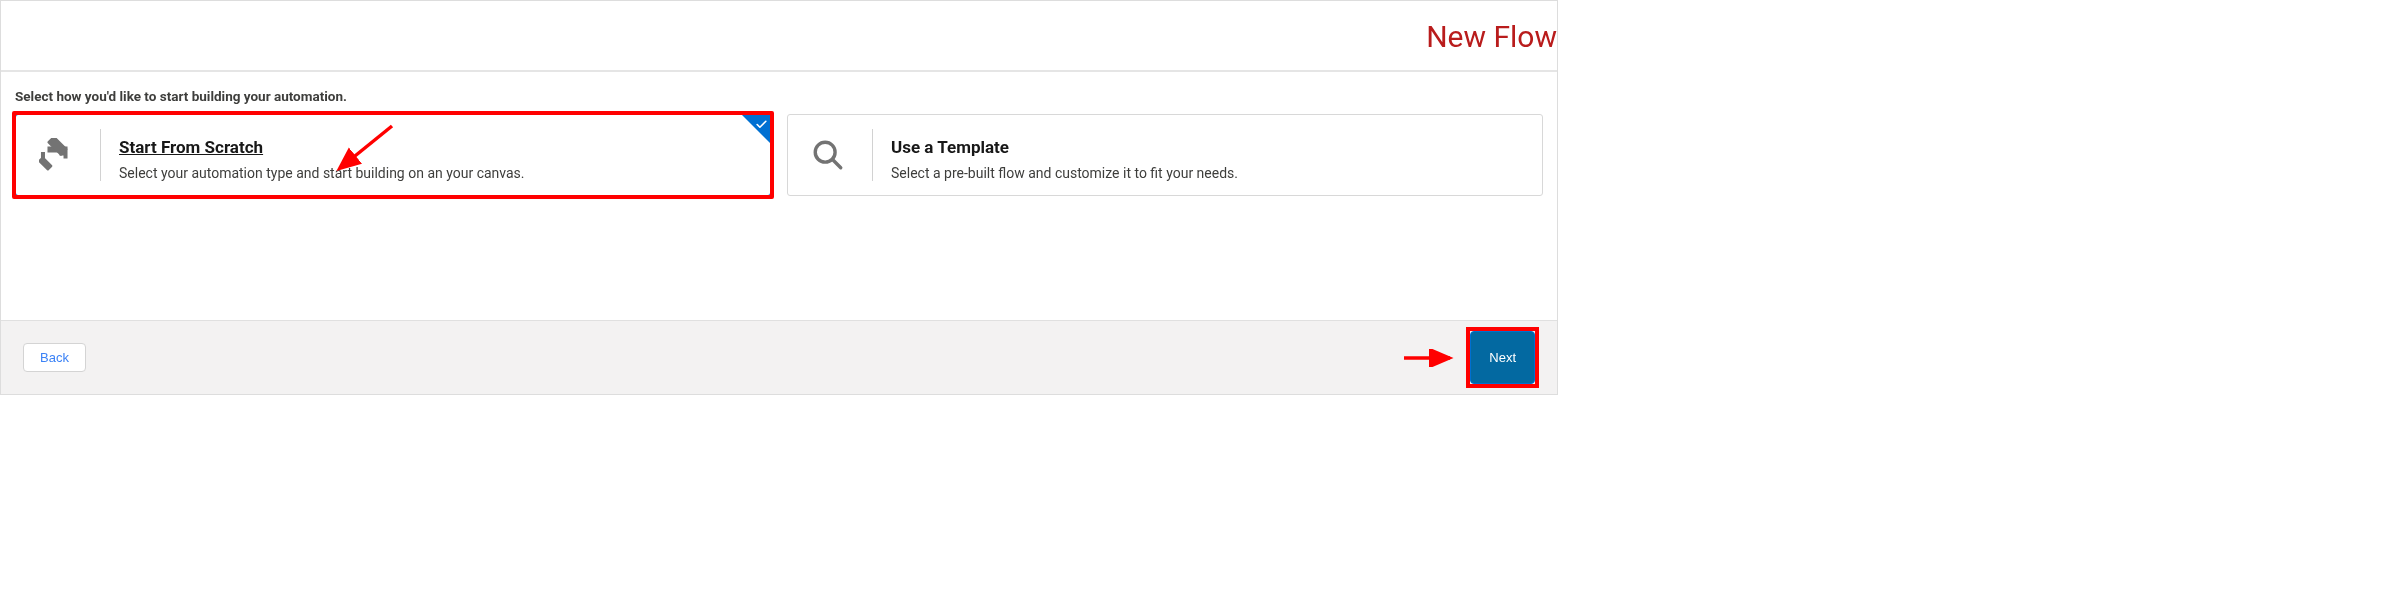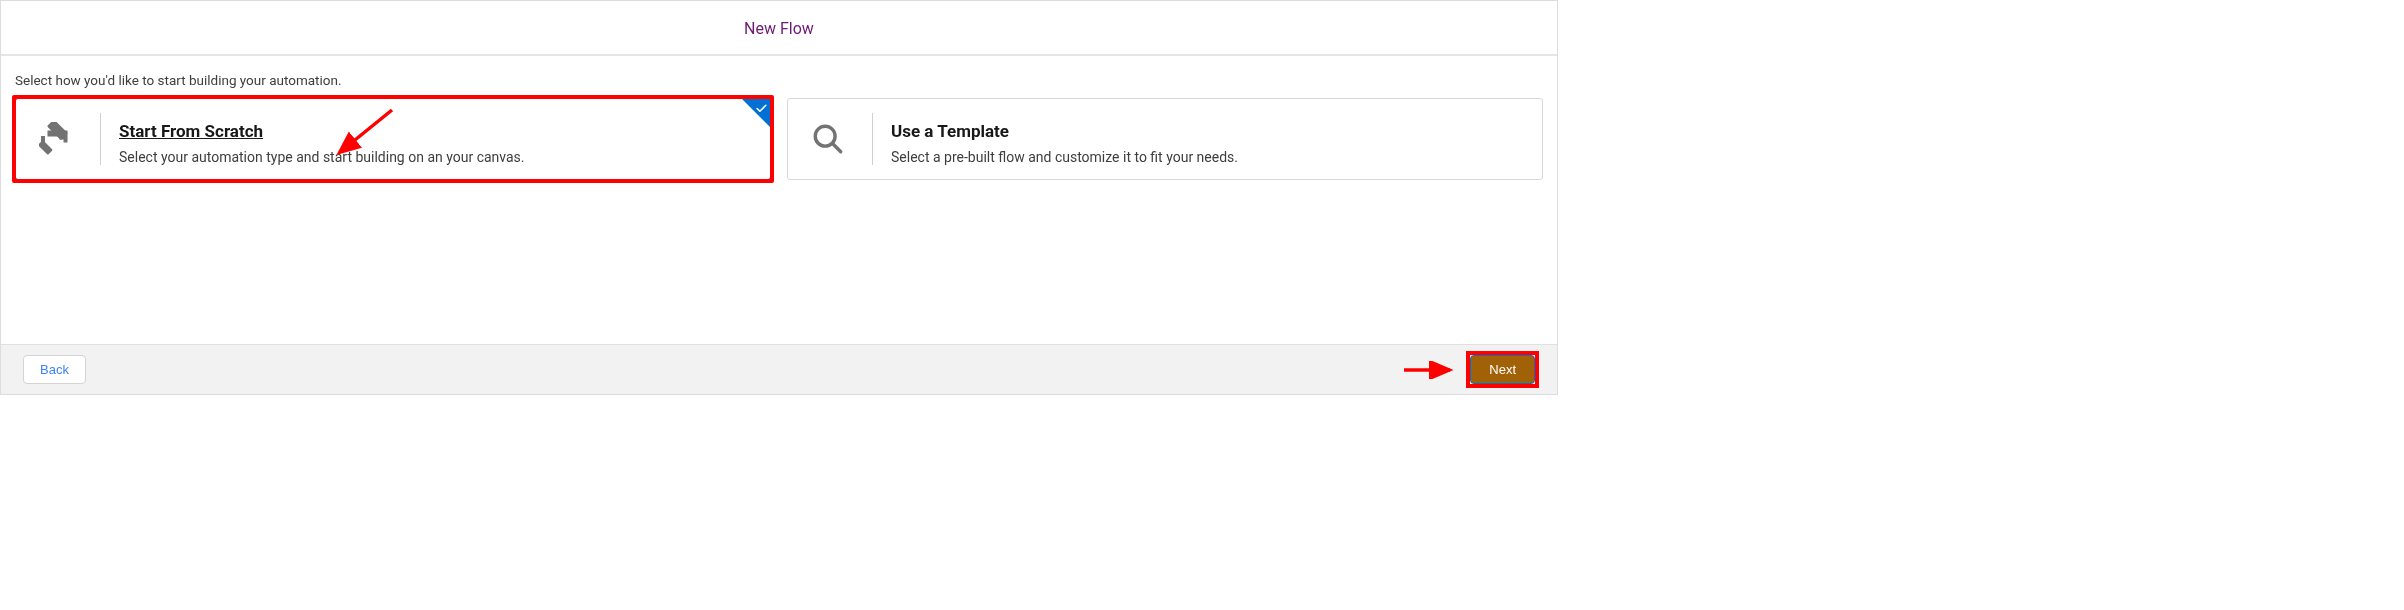--- a/index.html
+++ b/index.html
@@ -20,32 +20,33 @@
       display: flex;
       flex-direction: column;
       border: 1px solid #ddd;
     }
     .header {
       padding: 18px 0 16px;
       text-align: center;
       border-bottom: 2px solid #e5e5e5;
     }
     .header h1 {
-      font-size: 16px;
+      font-size: 30px;
       font-weight: 400;
-      color: #701a75;
+      color: #b91c1c;
+      text-align: right;
     }
     .body {
       flex: 1;
       padding: 16px 14px 10px;
       position: relative;
     }
     .prompt {
       font-size: 13.5px;
-      font-weight: 400;
+      font-weight: 700;
       color: #3e3e3c;
       margin-bottom: 10px;
       letter-spacing: 0;
     }
     .options {
       display: flex;
       gap: 16px;
       margin-top: 8px;
     }
     .card {
@@ -129,24 +130,24 @@
       font-size: 13px;
       cursor: pointer;
       border: 1px solid #d4d4d4;
       background: #fff;
     }
     .btn-back {
       color: #3b82f6;
       background: #fff;
     }
     .btn-next {
-      background: #a16207;
+      background: #0369a1;
       color: #fff;
       border: 1px solid #0070d2;
-      padding: 6px 18px;
+      padding: 18px 18px;
     }
     .arrow-svg {
       position: absolute;
       pointer-events: none;
     }
   </style>
 </head>
 <body>
 
 <div class="modal">

